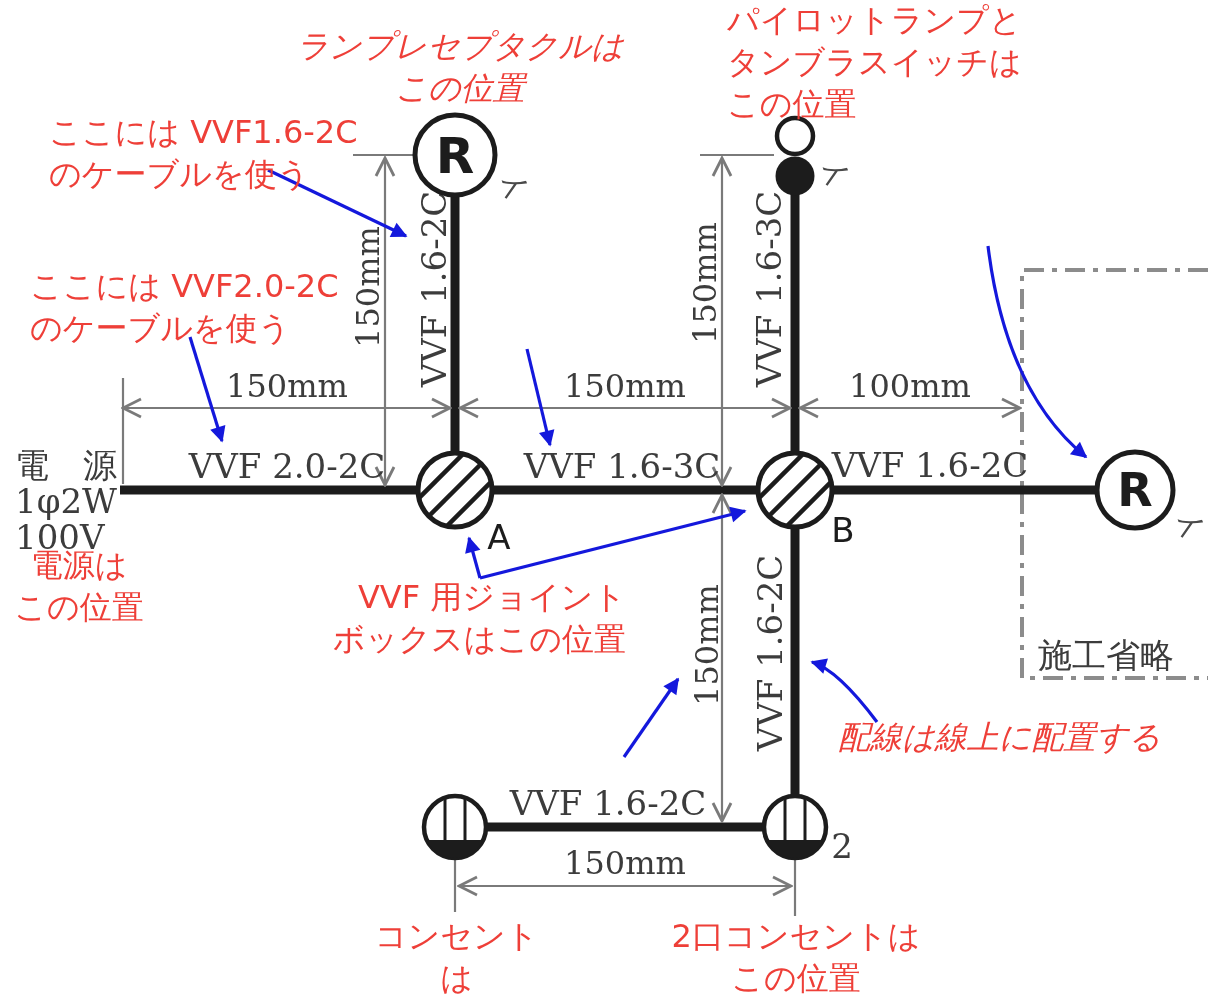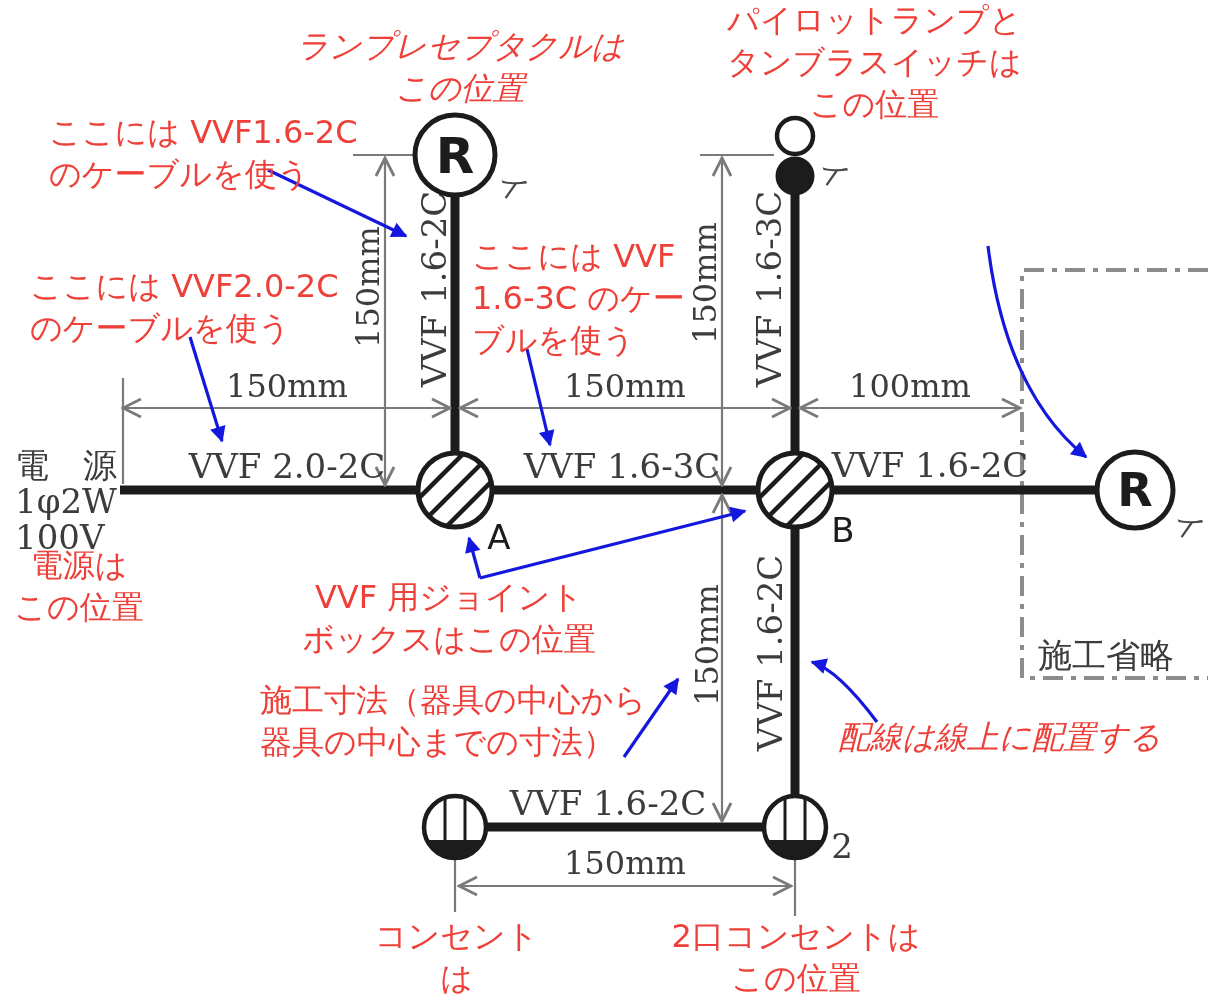--- a/index.html
+++ b/index.html
@@ -165,35 +165,30 @@
       <path class="blue" d="M480,578 L469,538" marker-end="url(#abh)"></path>
       <path class="blue" d="M480,578 L745,511" marker-end="url(#abh)"></path>
       <path class="blue" d="M624,757 L678,679" marker-end="url(#abh)"></path>
       <path class="blue" d="M877,722 Q838,670 812,662" marker-end="url(#abh)"></path>
       <path class="blue" d="M988,246 Q1006,392 1086,457" marker-end="url(#abh)"></path>
     </g>
   </svg>
 
   <div class="ann center" style="left:295px;top:26px;width:330px;font-style:italic;">ランプレセプタクルは
 この位置</div>
-  <div class="ann" style="left:727px;top:0px;text-align:center;">パイロットランプと
+  <div class="ann" style="left:727px;top:0px;">パイロットランプと
 タンブラスイッチは
 この位置</div>
   <div class="ann" style="left:10px;top:112px;margin-left:39px;">ここには VVF1.6-2C
 のケーブルを使う</div>
   <div class="ann" style="left:30px;top:266px;">ここには VVF2.0-2C
 のケーブルを使う</div>
-  <div class="ann" style="left:472px;top:236px;">ここには VVF
-1.6-3C のケー
-ブルを使う</div>
   <div class="ann center" style="left:0px;top:545px;width:158px;">電源は
 この位置</div>
-  <div class="ann center" style="left:299px;top:577px;width:300px;">VVF 用ジョイント
+  <div class="ann center" style="left:326px;top:577px;width:300px;text-align:right;">VVF 用ジョイント
 ボックスはこの位置</div>
-  <div class="ann" style="left:260px;top:680px;">施工寸法（器具の中心から
-器具の中心までの寸法）</div>
   <div class="ann" style="left:838px;top:717px;font-style:italic;">配線は線上に配置する</div>
   <div class="ann center" style="left:359px;top:916px;width:195px;">コンセントは
 この位置</div>
   <div class="ann center" style="left:665px;top:916px;width:262px;">2口コンセントは
 この位置</div>
 
 </div>
 
 </body></html>

